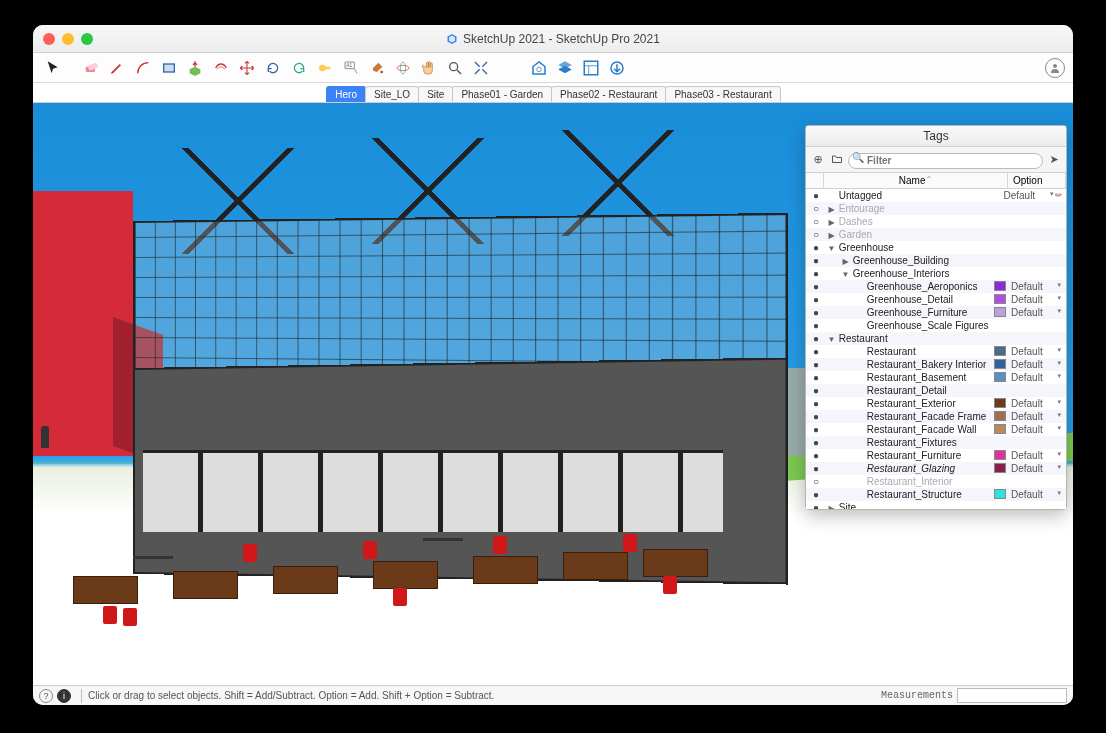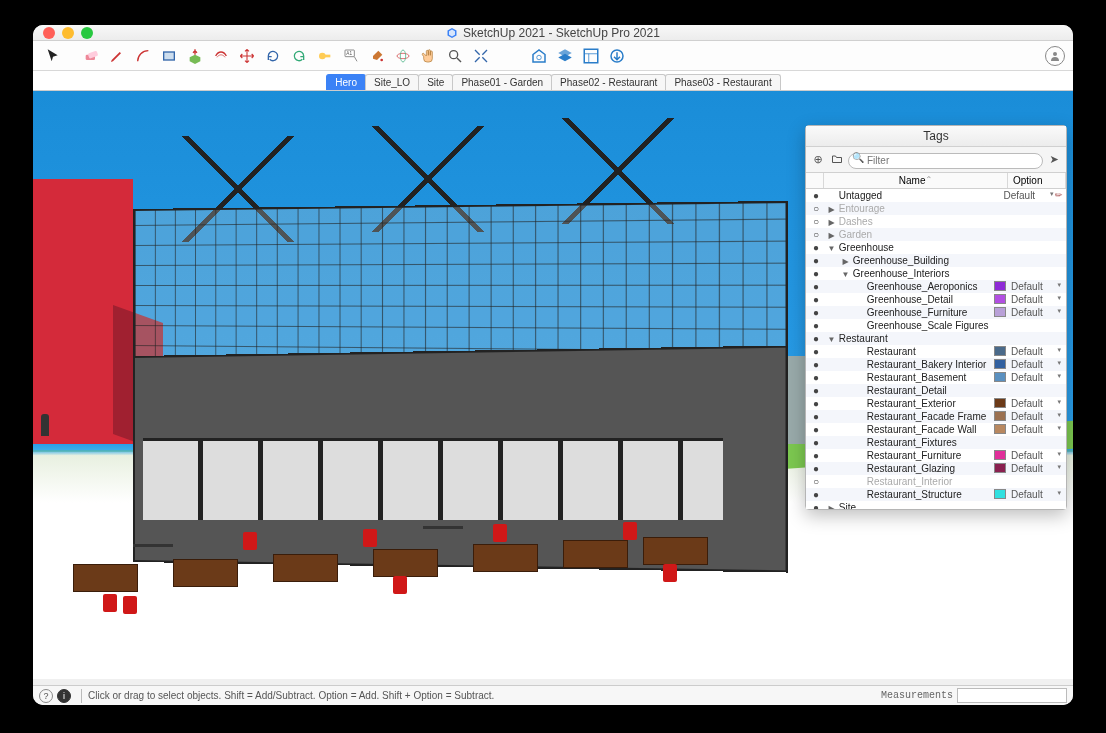--- a/index.html
+++ b/index.html
@@ -3,21 +3,21 @@
 <meta charset="utf-8">
 <style>
   * { box-sizing: border-box; margin: 0; padding: 0; font-family: -apple-system, "Helvetica Neue", Arial, sans-serif; }
   html, body { width: 1106px; height: 733px; background: #000; }
   .window {
     position: absolute; left: 33px; top: 25px; width: 1040px; height: 680px;
     background: #f0f0f0; border-radius: 10px; overflow: hidden;
     box-shadow: 0 10px 40px rgba(0,0,0,.5);
   }
   .titlebar {
-    height: 16px; display: flex; align-items: center;
+    height: 28px; display: flex; align-items: center;
     background: linear-gradient(#f8f8f8,#ececec);
     border-bottom: 1px solid #d0d0d0; position: relative;
   }
   .traffic { display:flex; gap:7px; margin-left:10px; }
   .dot { width:12px; height:12px; border-radius:50%; }
   .dot.red{background:#ff5f57;} .dot.yel{background:#febc2e;} .dot.grn{background:#28c840;}
   .titlewrap { position:absolute; left:0; right:0; text-align:center; font-size:12px; color:#444; display:flex; justify-content:center; align-items:center; gap:5px; pointer-events:none;}
   .app-icon { width:12px; height:12px; display:inline-block; }
   .toolbar {
     height: 30px; background: #fdfdfd; border-bottom:1px solid #d8d8d8;
@@ -65,21 +65,21 @@
   .status-icon{width:14px; height:14px; border:1px solid #888; border-radius:50%; display:flex; align-items:center; justify-content:center; font-size:9px; margin-right:4px;}
   .status-sep{width:1px; height:14px; background:#bbb; margin: 0 6px;}
   .meas-label{margin-left:auto; color:#666;font-family:Liberation Mono, monospace;}
   .meas-field{width:110px; height:15px; background:#fff; border:1px solid #bbb; margin-left:4px;}
   
   .tags-panel{position:absolute; right:6px; top:100px; width:262px; background:#f5f5f5; border:1px solid #b5b5b5; border-radius:4px; box-shadow:0 6px 18px rgba(0,0,0,.25); z-index:50;}
   .tags-title{text-align:center; font-size:12px; padding:3px 0; color:#333; border-bottom:1px solid #d0d0d0; background:linear-gradient(#fafafa,#ececec);}
   .tags-toolbar{display:flex; align-items:center; gap:3px; padding:3px 4px; border-bottom:1px solid #d0d0d0;}
   .mini-btn{width:16px; height:16px; display:flex; align-items:center; justify-content:center; font-size:11px; color:#555;}
   .filter-wrap{flex:1; position:relative;}
-  .filter-input{width:100%; height:16px; border:1px solid #bbb; border-radius:9px; font-size:10px; padding:0 6px 0 18px; background:#fff;}
+  .filter-input{width:100%; height:16px; border:1px solid #bbb; border-radius:9px; font-size:10px; padding:0 6px 0 18px; background:#fff;font-weight:bold;}
   .filter-wrap .mag{position:absolute; left:4px; top:2px; font-size:10px; color:#888;}
   .tags-header{display:flex; font-size:10px; background:#fafafa; border-bottom:1px solid #d0d0d0;}
   .th{padding:2px 5px; border-right:1px solid #d8d8d8;}
   .th.vis{width:18px;} .th.name{flex:1; display:flex; justify-content:center;} .th.dash{width:58px;}
   .tags-body{max-height:320px; overflow:auto; background:#fff; font-size:10px;}
   .tag-row{display:flex; align-items:center; height:13px; padding:0 3px;}
   .tag-row:nth-child(even){background:#f4f6fb;}
   .eye{width:14px; text-align:center; font-size:10px; color:#444;}
   .disclosure{width:9px; display:inline-block; text-align:center; color:#666; font-size:8px;}
   .tag-label{flex:1; white-space:nowrap; overflow:hidden; text-overflow:ellipsis; color:#222;}
@@ -413,21 +413,21 @@
           <span class="tag-label" style="padding-left: 32px;"><span class="disclosure"></span><span> Restaurant_Fixtures</span></span>
         </div>
         <div class="tag-row">
           <span class="eye">●</span>
           <span class="tag-label" style="padding-left: 32px;"><span class="disclosure"></span><span> Restaurant_Furniture</span></span>
           <span class="swatch" style="background: rgb(224, 48, 154);"></span>
           <span class="dash-cell">Default<span class="arr">▾</span></span>
         </div>
         <div class="tag-row">
           <span class="eye">●</span>
-          <span class="tag-label" style="padding-left: 32px;"><span class="disclosure"></span><span> Restaurant_Glazing</span></span>
+          <span class="tag-label" style="padding-left: 32px; font-style: italic;"><span class="disclosure"></span><span> Restaurant_Glazing</span></span>
           <span class="swatch" style="background: rgb(138, 32, 80);"></span>
           <span class="dash-cell">Default<span class="arr">▾</span></span>
         </div>
         <div class="tag-row">
           <span class="eye">○</span>
           <span class="tag-label dim" style="padding-left: 32px;"><span class="disclosure"></span><span> Restaurant_Interior</span></span>
         </div>
         <div class="tag-row">
           <span class="eye">●</span>
           <span class="tag-label" style="padding-left: 32px;"><span class="disclosure"></span><span> Restaurant_Structure</span></span>

